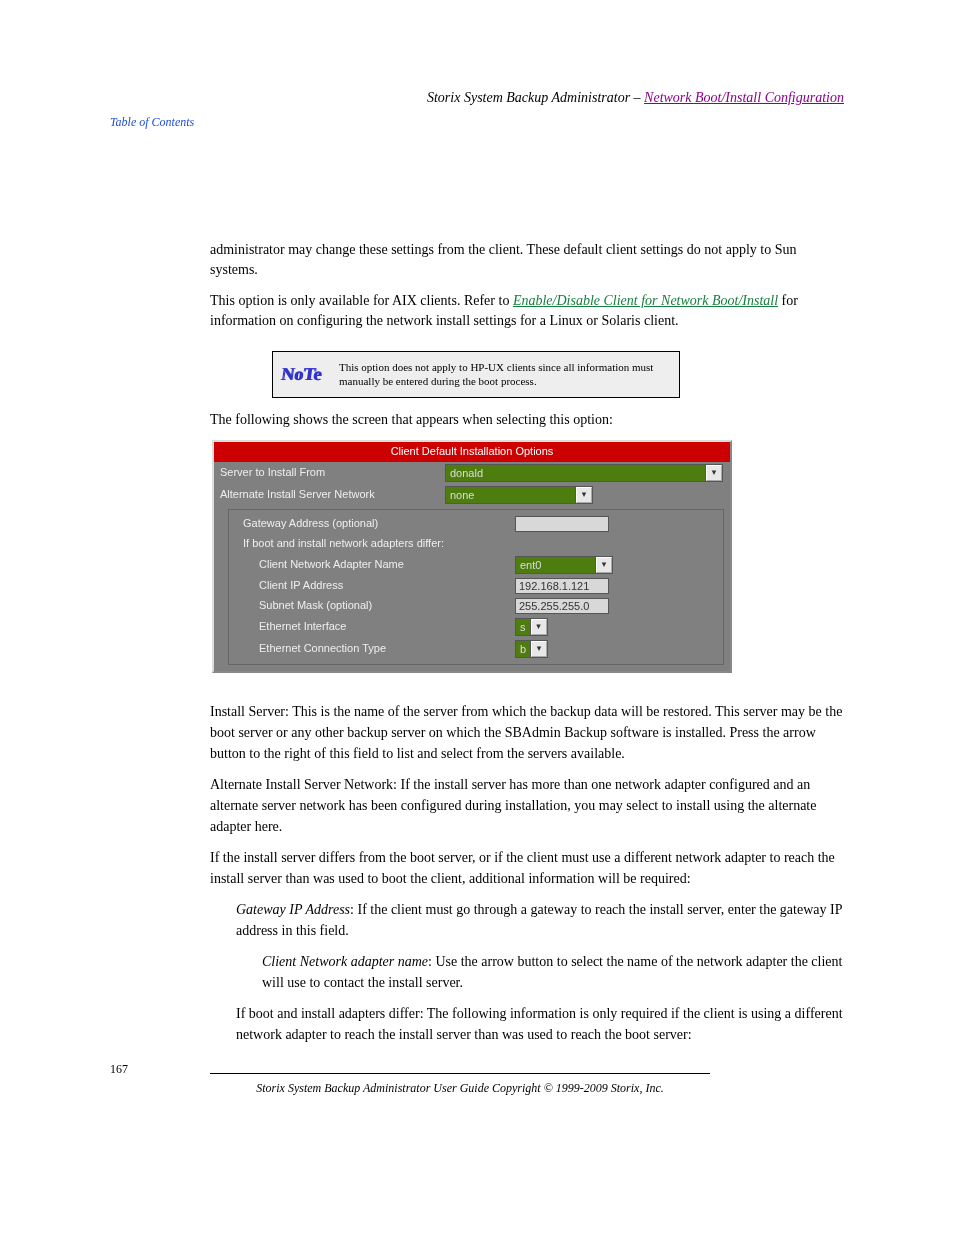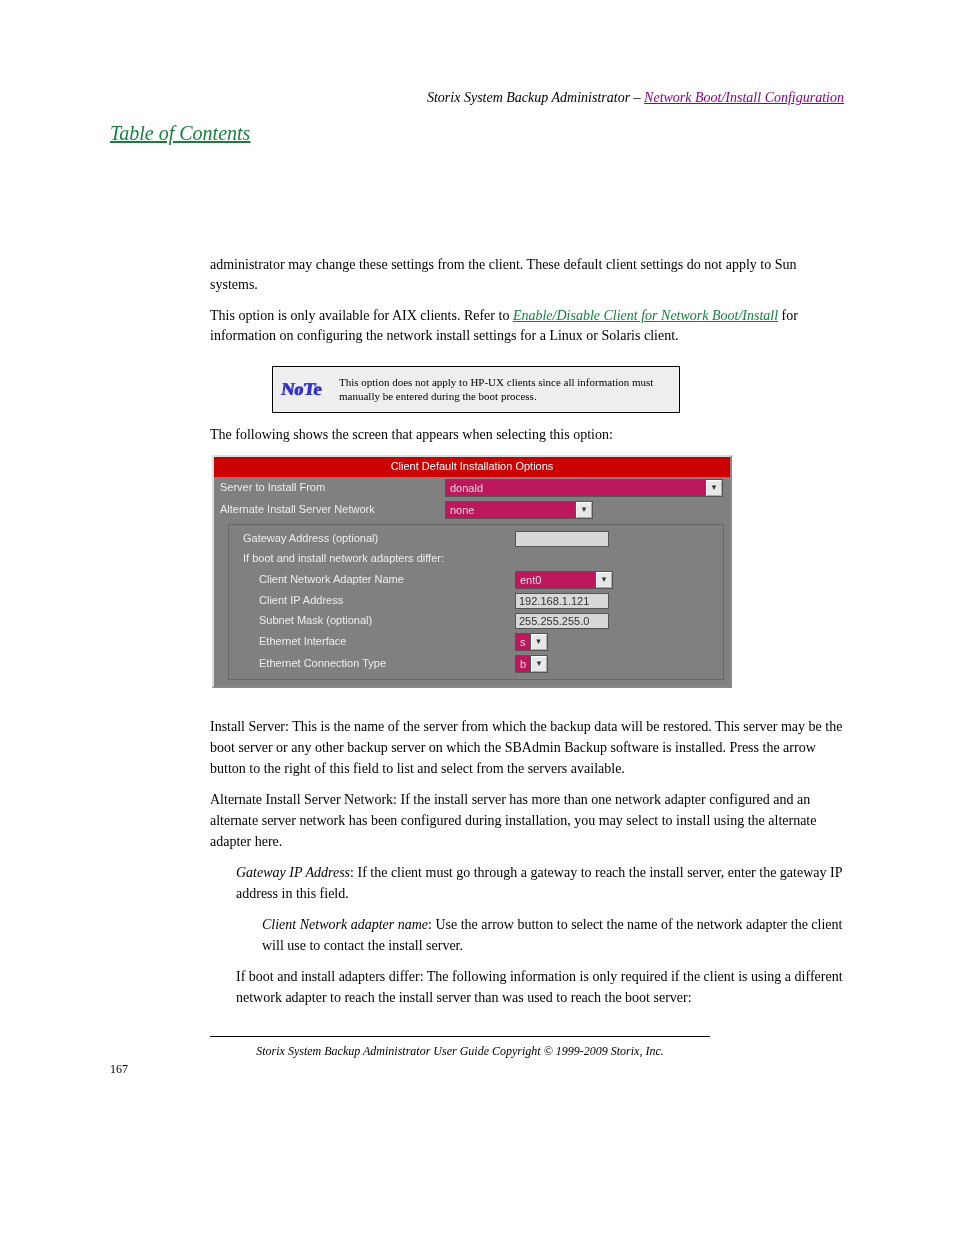--- a/index.html
+++ b/index.html
@@ -12,31 +12,30 @@
     height: 1235px;
     position: relative;
   }
   .page {
     padding: 90px 110px 60px 110px;
   }
   .header-right {
     text-align: right;
     font-style: italic;
     font-size: 14px;
-    margin-bottom: 16px;
+    margin-bottom: 8px;
   }
   .header-right .red-link {
     color: #8b008b;
     text-decoration: underline;
   }
   .section-link {
-    color: #15803d;
-    text-decoration: underline;
-    font-style: italic;
-    font-size: 20px;
+    color: #1d4ed8;
+    font-style: italic;
+    font-size: 12px;
   }
   .body-text {
     margin: 110px 0 0 100px;
     font-size: 14px;
     line-height: 1.45;
     font-family: "Times New Roman", serif;
   }
   .body-text p { margin-bottom: 10px; }
   .inline-link {
     color: #15803d;
@@ -110,21 +109,21 @@
   }
   .ui-row.indent .lbl { padding-left: 24px; flex: 0 0 280px; }
   .ui-row.indent2 .lbl { padding-left: 8px; flex: 0 0 280px; }
   .ui-select {
     display: flex;
     align-items: stretch;
     border: 1px solid #555;
     height: 18px;
   }
   .ui-select .val {
-    background: #be185d;
+    background: #4d7c0f;
     color: #ddd;
     padding: 1px 4px;
     font-size: 11px;
     min-width: 260px;
     border-right: 1px solid #555;
   }
   .ui-select.small .val { min-width: 130px; }
   .ui-select.tiny .val { min-width: 10px; }
   .ui-select.med .val { min-width: 80px; }
   .ui-select .arrow {
@@ -257,20 +256,21 @@
             <div class="val">b</div>
             <div class="arrow">▾</div>
           </div>
         </div>
       </div>
     </div>
 
     <div class="below-shot">
       <p>Install Server: This is the name of the server from which the backup data will be restored. This server may be the boot server or any other backup server on which the SBAdmin Backup software is installed. Press the arrow button to the right of this field to list and select from the servers available.</p>
       <p>Alternate Install Server Network: If the install server has more than one network adapter configured and an alternate server network has been configured during installation, you may select to install using the alternate adapter here.</p>
+      <p>If the install server differs from the boot server, or if the client must use a different network adapter to reach the install server than was used to boot the client, additional information will be required:</p>
       <p style="margin-left:26px">
         <span class="term">Gateway IP Address</span><span>: If the client must go through a gateway to reach the install server, enter the gateway IP address in this field.</span>
       </p>
       <p style="margin-left:52px">
         <span class="term">Client Network adapter name</span><span>: Use the arrow button to select the name of the network adapter the client will use to contact the install server.</span>
       </p>
       <p style="margin-left:26px">If boot and install adapters differ: The following information is only required if the client is using a different network adapter to reach the install server than was used to reach the boot server:</p>
     </div>
 
     <hr class="footer-sep">

